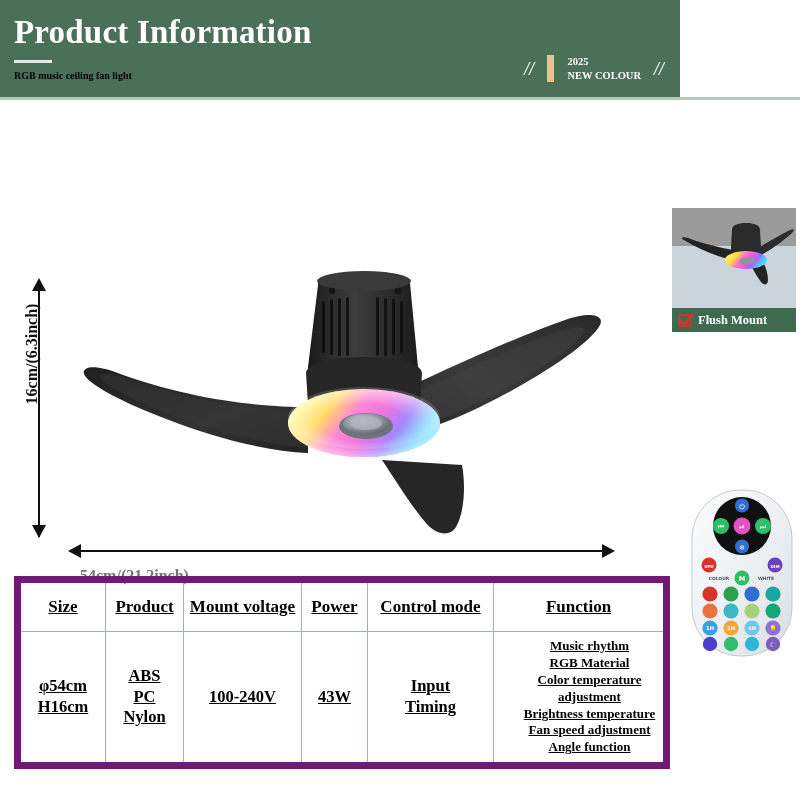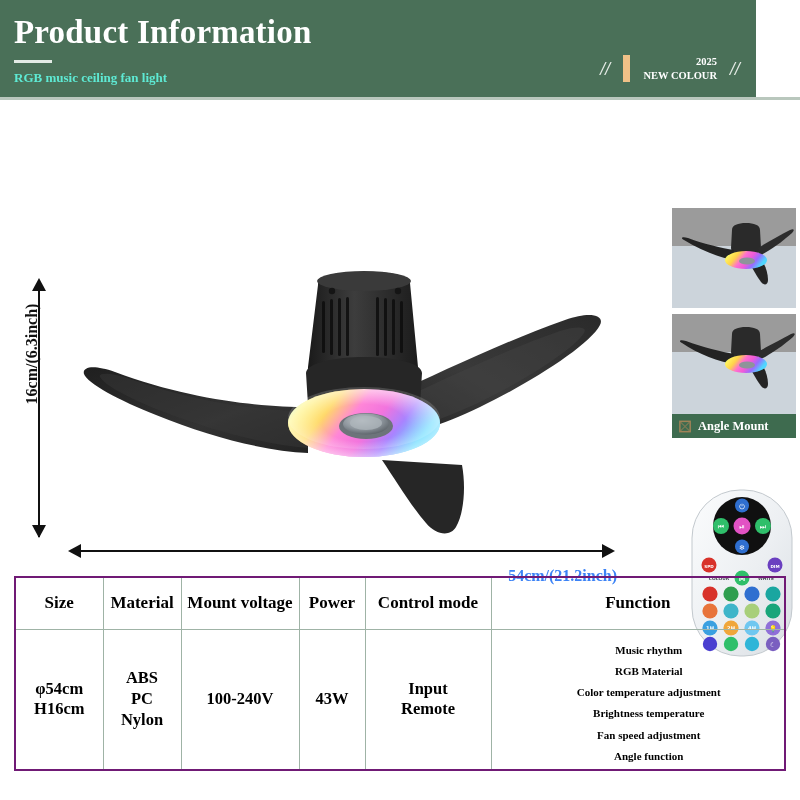--- a/index.html
+++ b/index.html
@@ -7,57 +7,57 @@
     width: 800px; height: 800px;
     background: #ffffff;
     font-family: "Liberation Serif", "DejaVu Serif", serif;
     overflow: hidden;
   }
   .page { position: relative; width: 800px; height: 800px; }
 
   
   .header {
     position: absolute; left: 0; top: 0;
-    width: 756px; height: 97px;
+    width: 680px; height: 97px;
     background: #4a7058;
   }
   .header-underline {
     position: absolute; left: 0; top: 97px;
     width: 800px; height: 3px;
     background: #b9c7bd;
   }
   .title {
     position: absolute; left: 14px; top: 14px;
     font-size: 33px; font-weight: bold;
     color: #ffffff; letter-spacing: .2px;
     white-space: nowrap;
   }
   .title-rule {
     position: absolute; left: 14px; top: 60px;
     width: 38px; height: 3px; background: #e3ebe5;
   }
   .subtitle {
     position: absolute; left: 14px; top: 70px;
-    font-size: 13px; font-weight: bold; color: #5eead4;
+    font-size: 10px; font-weight: bold; color: #000000;
     white-space: nowrap;
   }
   .badge-zone {
     position: absolute; right: 16px; top: 55px;
     display: flex; align-items: center; gap: 13px;
   }
   .slashes {
     font-size: 18px; font-weight: bold; font-style: italic;
     color: #e8eee9; line-height: 1;
   }
   .badge-bar {
     width: 7px; height: 27px; background: #f0c187;
   }
   .badge-text {
     color: #ffffff; font-size: 10.5px; font-weight: bold;
-    line-height: 1.3; white-space: nowrap; text-align: right;
+    line-height: 1.3; white-space: nowrap;
   }
 
   
   .hero { position: absolute; left: 0; top: 100px; width: 800px; height: 460px; }
 
   
   .dim-v {
     position: absolute; left: 38px; top: 185px;
     width: 2px; height: 252px; background: #111;
   }
@@ -87,23 +87,23 @@
     left: 68px; top: 444px;
     border-top: 7px solid transparent; border-bottom: 7px solid transparent;
     border-right: 13px solid #111;
   }
   .arrow-right {
     left: 602px; top: 444px;
     border-top: 7px solid transparent; border-bottom: 7px solid transparent;
     border-left: 13px solid #111;
   }
   .dim-h-label {
-    position: absolute; left: 92px; top: 467px;
-    width: 525px; text-align: right;
-    font-size: 16px; font-weight: bold; color: #3b82f6;
+    position: absolute; left: 80px; top: 467px;
+    width: 525px; text-align: left;
+    font-size: 16px; font-weight: bold; color: #737373;
     white-space: nowrap;
   }
 
   
   .fan { position: absolute; left: 60px; top: 155px; width: 580px; height: 285px; }
 
   
   .thumbs { position: absolute; left: 672px; top: 108px; width: 124px; }
   .thumb-card { width: 124px; margin-bottom: 6px; }
   .thumb-img {
@@ -121,40 +121,41 @@
     white-space: nowrap;
   }
   .check-box { width: 15px; height: 15px; flex: 0 0 15px; position: relative; }
 
   
   .remote { position: absolute; left: 688px; top: 388px; width: 108px; height: 170px; }
 
   
   .spec-table {
     position: absolute; left: 14px; top: 576px;
-    width: 772px;
+    width: 656px;
     border-collapse: collapse;
-    border: 2px solid #701a75;
+    border: 7px solid #701a75;
+    text-decoration: underline;
   }
   .spec-table th, .spec-table td {
     border: 1px solid #9fb3a6;
     text-align: center; vertical-align: middle;
     font-weight: bold; color: #000;
     font-family: "Liberation Serif", "DejaVu Serif", serif;
   }
   .spec-table th { font-size: 17px; height: 52px; padding: 2px 4px; }
   .spec-table td { font-size: 16.5px; padding: 6px 4px; }
   .col-size { width: 88px; }
   .col-material { width: 78px; }
   .col-voltage { width: 118px; }
   .col-power { width: 66px; }
   .col-control { width: 126px; }
   .cell-lines { line-height: 1.25; }
   .fn-cell { text-align: left; padding-left: 26px !important; }
-  .fn-cell div { line-height: 1.3; font-size: 11px; margin-top: 7px; }
+  .fn-cell div { line-height: 1.3; font-size: 13px; }
 </style>
 </head>
 <body>
 
 <div class="page">
 
   <div class="header">
     <div class="title">Product Information</div>
     <div class="title-rule"></div>
     <div class="subtitle">RGB music ceiling fan light</div>
@@ -270,45 +271,31 @@
             <rect x="0" y="0" width="124" height="38" fill="#9b9b9b"></rect>
             <rect x="0" y="38" width="124" height="62" fill="#ccd4db"></rect>
             <path d="M60 22 C60 17 66 15 74 15 C82 15 88 17 88 22 L89 40 C89 46 80 48 74 48 C67 48 59 46 59 40 Z" fill="#2a2a2a"></path>
             <path d="M62 42 C50 40 32 36 16 30 C10 28 8 30 12 32 C28 42 48 50 62 52 Z" fill="#232323"></path>
             <path d="M86 40 C96 34 108 27 118 22 C122 20 123 22 120 25 C110 34 96 44 87 48 Z" fill="#2c2c2c"></path>
             <path d="M78 56 C82 63 86 70 89 74 C92 78 96 77 96 72 C96 66 94 60 92 56 Z" fill="#242424"></path>
             <ellipse cx="74" cy="52" rx="21" ry="9" fill="url(#ringGrad)"></ellipse>
             <ellipse cx="75" cy="53" rx="8" ry="3.6" fill="#8d949a"></ellipse>
           </svg>
         </div>
-      </div>
-
-      <div class="thumb-card">
-        <div class="thumb-img">
-          <svg viewBox="0 0 124 100" width="124" height="100">
-            <rect x="0" y="0" width="124" height="38" fill="#9b9b9b"></rect>
-            <rect x="0" y="38" width="124" height="62" fill="#ccd4db"></rect>
-            <path d="M60 20 C60 15 66 13 74 13 C82 13 88 15 88 20 L89 38 C89 44 80 46 74 46 C67 46 59 44 59 38 Z" fill="#2a2a2a"></path>
-            <path d="M62 40 C50 38 30 33 14 27 C8 25 6 27 10 29 C26 40 48 48 62 50 Z" fill="#232323"></path>
-            <path d="M86 38 C96 32 110 25 119 20 C123 18 124 20 121 23 C111 32 96 42 87 46 Z" fill="#2c2c2c"></path>
-            <path d="M78 54 C82 61 86 68 89 72 C92 76 96 75 96 70 C96 64 94 58 92 54 Z" fill="#242424"></path>
-            <ellipse cx="74" cy="50" rx="21" ry="9" fill="url(#ringGrad)"></ellipse>
-            <ellipse cx="75" cy="51" rx="8" ry="3.6" fill="#8d949a"></ellipse>
-          </svg>
-        </div>
         <div class="thumb-label">
           <span class="check-box">
             <svg viewBox="0 0 16 16" width="15" height="15">
-              <rect x="2" y="2.5" width="11" height="11" fill="none" stroke="#c08a5a" stroke-width="1.6" opacity="0.75"></rect>
-              <path d="M3 3.5 L12 12.5 M12 3.5 L3 12.5" stroke="#c08a5a" stroke-width="1.1" opacity="0.5"></path>
+              <rect x="1.5" y="2" width="12" height="12" fill="none" stroke="#d8322a" stroke-width="1.8"></rect>
+              <path d="M2 8 L6.5 13 L15 1.5" fill="none" stroke="#d8322a" stroke-width="3" stroke-linecap="round" stroke-linejoin="round"></path>
             </svg>
           </span>
-          <span class="txt">Angle Mount</span>
+          <span class="txt">Flush Mount</span>
         </div>
       </div>
+
     </div>
 
     <svg class="remote" viewBox="0 0 108 170">
       <defs>
         <linearGradient id="remoteBody" x1="0" y1="0" x2="1" y2="1">
           <stop offset="0%" stop-color="#fbfcfd"></stop>
           <stop offset="55%" stop-color="#eceff2"></stop>
           <stop offset="100%" stop-color="#d9dee3"></stop>
         </linearGradient>
       </defs>
@@ -363,21 +350,21 @@
         <text x="85" y="158.6" font-size="6.5" fill="#fff" text-anchor="middle" font-family="DejaVu Sans, sans-serif">☾</text>
       </g>
     </svg>
 
   </div>
 
   <table class="spec-table">
     <thead>
       <tr>
         <th class="col-size">Size</th>
-        <th class="col-material">Material</th>
+        <th class="col-material">Product</th>
         <th class="col-voltage">Mount voltage</th>
         <th class="col-power">Power</th>
         <th class="col-control">Control mode</th>
         <th>Function</th>
       </tr>
     </thead>
     <tbody>
       <tr>
         <td class="cell-lines">
           <div>φ54cm</div>
@@ -385,21 +372,21 @@
         </td>
         <td class="cell-lines">
           <div>ABS</div>
           <div>PC</div>
           <div>Nylon</div>
         </td>
         <td>100-240V</td>
         <td>43W</td>
         <td class="cell-lines">
           <div>Input</div>
-          <div>Remote</div>
+          <div>Timing</div>
         </td>
         <td class="fn-cell">
           <div>Music rhythm</div>
           <div>RGB Material</div>
           <div>Color temperature adjustment</div>
           <div>Brightness temperature</div>
           <div>Fan speed adjustment</div>
           <div>Angle function</div>
         </td>
       </tr>

